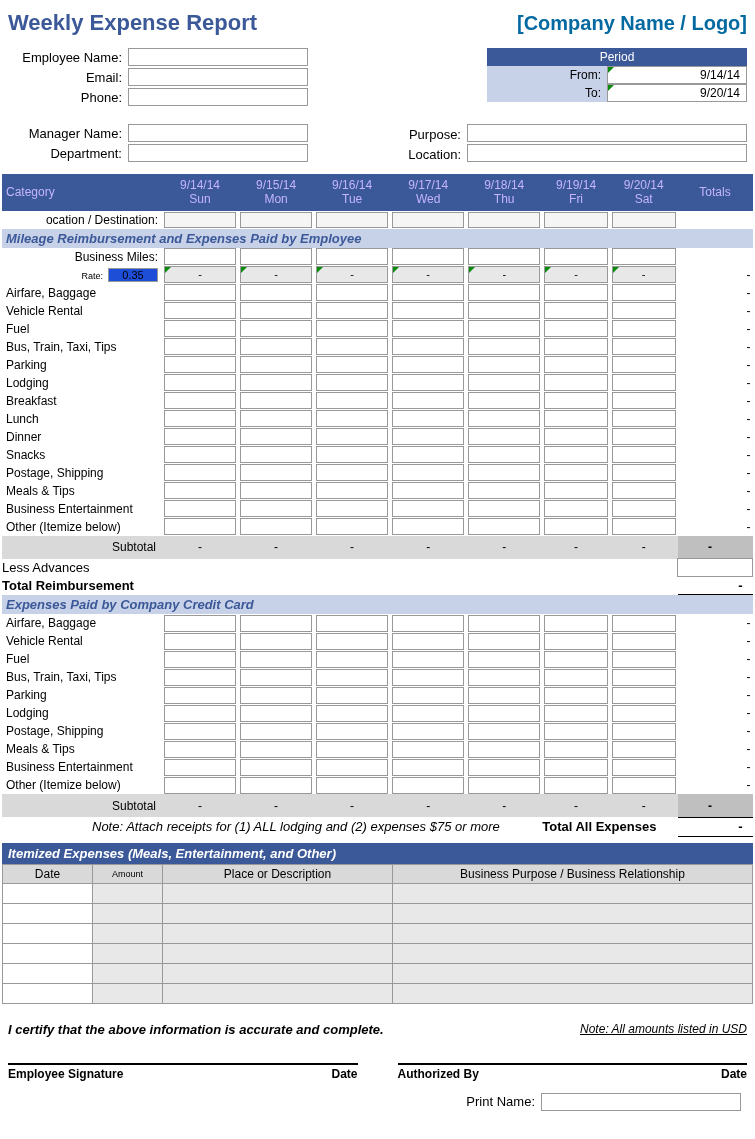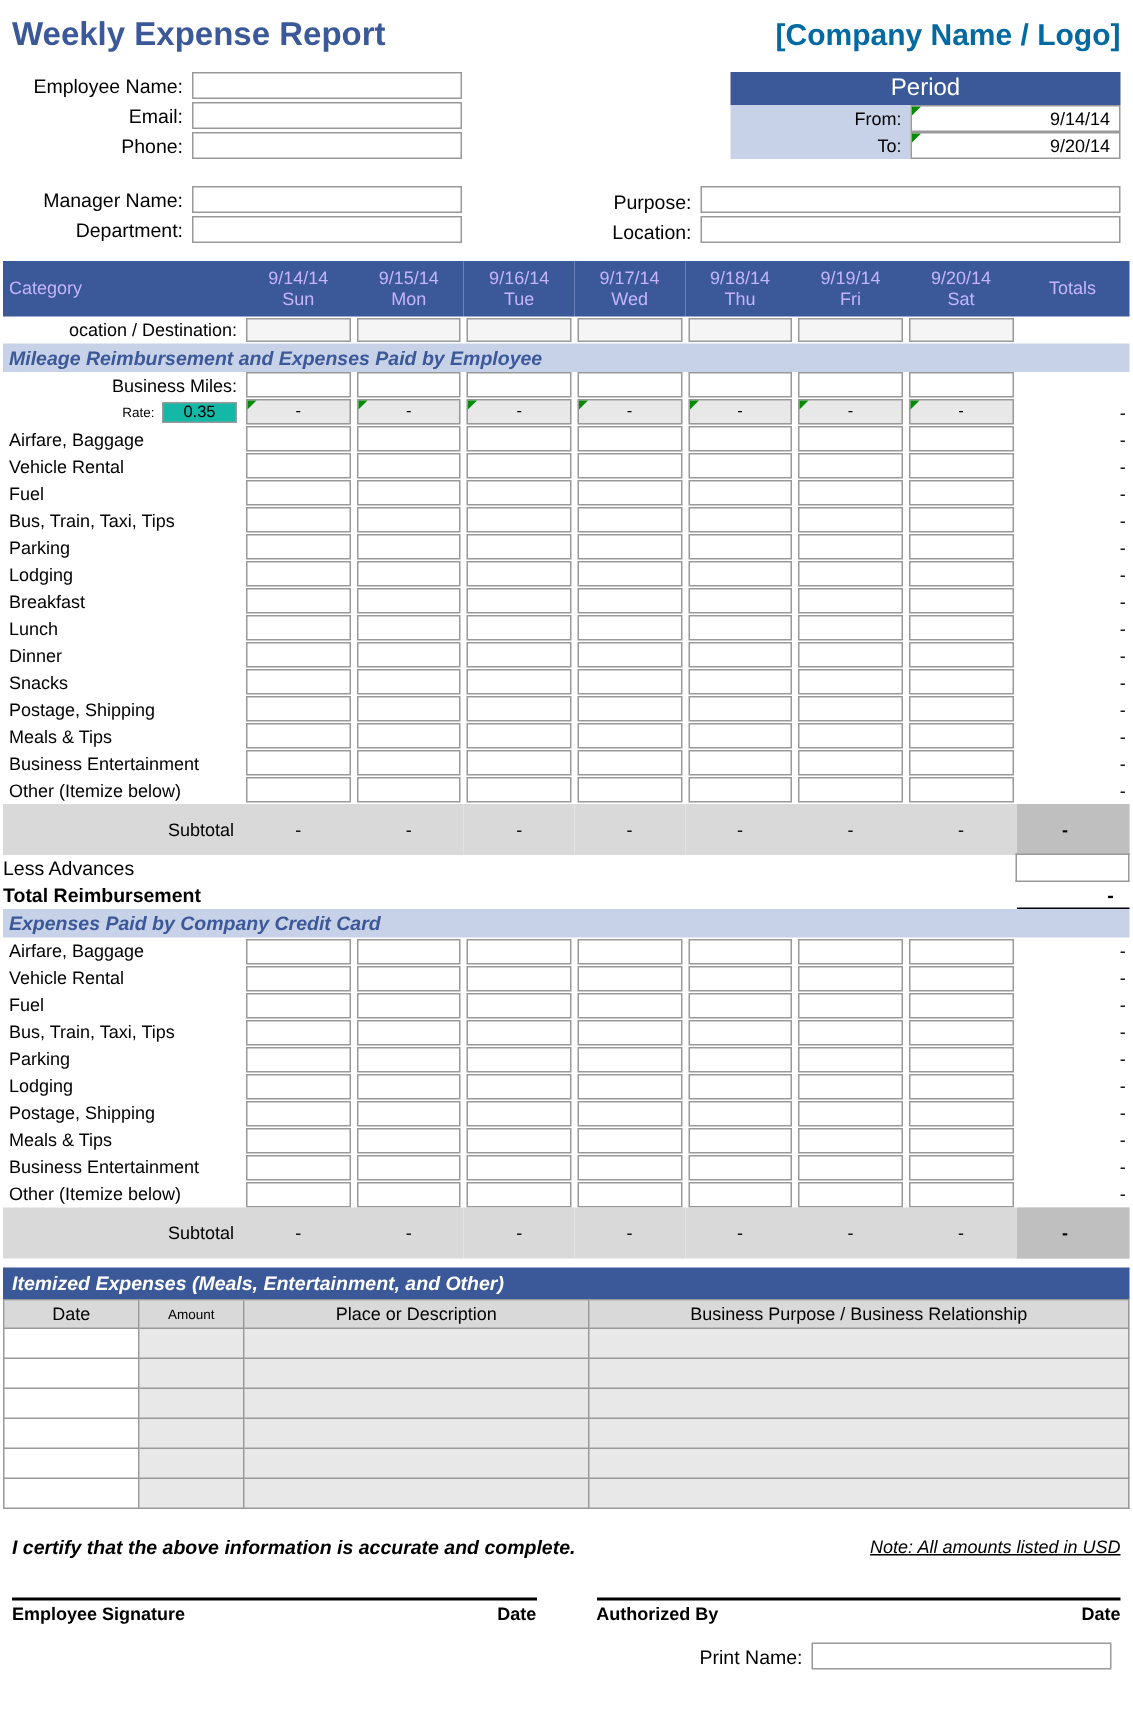--- a/index.html
+++ b/index.html
@@ -7,21 +7,21 @@
   .container { padding: 2px; }
   .header-row { display: flex; justify-content: space-between; align-items: baseline; padding: 8px 6px 12px 6px; }
   .title { color: #3b5898; font-weight: bold; font-size: 22px; }
   .company { color: #0369a1; font-weight: bold; font-size: 20px; }
   .top-info { display: flex; justify-content: space-between; padding: 0 6px 10px 6px; }
   .info-left { width: 300px; }
   .info-right { width: 260px; }
   .info-line { display: flex; align-items: center; margin-bottom: 2px; }
   .info-label { width: 120px; text-align: right; padding-right: 6px; font-size: 13px; }
   .info-input { flex: 1; height: 18px; border: 1px solid #999; background: #fff; }
-  .period-header { background: #3b5898; color: #fff; text-align: center; font-size: 16px; padding: 2px 0; }
+  .period-header { background: #3b5898; color: #fff; text-align: center; font-size: 12px; padding: 2px 0; }
   .period-row { display: flex; align-items: flex-start; }
   .period-label { width: 120px; text-align: right; padding-right: 6px; background: #c7d1e8; font-size: 12px; height: 18px; line-height: 18px; }
   .period-value { flex: 1; text-align: right; padding-right: 6px; border: 1px solid #999; height: 18px; line-height: 16px; font-size: 12px; position: relative; }
   .green-tri { position: absolute; top: 0; left: 0; width: 0; height: 0; border-top: 6px solid #0a8a0a; border-right: 6px solid transparent; }
   .purpose-row { display: flex; align-items: flex-end; margin-bottom: 2px; }
   .purpose-label { width: 70px; text-align: right; padding-right: 6px; font-size: 13px; }
   .purpose-input { flex: 1; height: 18px; border: 1px solid #999; }
   .mgr-section { display: flex; justify-content: space-between; padding: 6px 6px 10px 6px; }
   table { border-collapse: collapse; width: 100%; }
   .cat-header { background: #3b5898; color: #c4b5fd; }
@@ -30,24 +30,24 @@
   .day-cell { font-size: 11px; line-height: 1.2; }
   .loc-row td { font-size: 12px; padding: 1px 2px; }
   .loc-row td:first-child { text-align: right; padding-right: 4px; }
   .loc-cell { border: 1px solid #999; background: #f5f5f5; height: 16px; }
   .section-header { background: #c7d1e8; color: #3b5898; font-weight: bold; font-style: italic; font-size: 13px; padding: 2px 4px; }
   .expense-row td { font-size: 12px; padding: 0 2px; height: 18px; }
   .expense-row td:first-child { text-align: left; padding-left: 4px; white-space: nowrap; }
   .expense-row td.label-right { text-align: right; padding-right: 4px; }
   .cell { border: 1px solid #999; background: #fff; height: 17px; }
   .cell-gray { border: 1px solid #999; background: #e8e8e8; height: 17px; position: relative; text-align: center; font-size: 11px; line-height: 15px; }
-  .rate-cell { border: 1px solid #999; background: #14b8a6; text-align: center; font-size: 11px; width: 60px; }
+  .rate-cell { border: 1px solid #999; background: #1d4ed8; text-align: center; font-size: 11px; width: 60px; }
   .totals-col { text-align: right; padding-right: 10px; font-size: 12px; }
   .subtotal-row { background: #d9d9d9; }
-  .subtotal-row td { font-size: 12px; height: 34px; text-align: center; }
+  .subtotal-row td { font-size: 12px; height: 23px; text-align: center; }
   .subtotal-row td:first-child { text-align: right; padding-right: 6px; }
   .subtotal-total { background: #bfbfbf; font-weight: bold; text-align: right; padding-right: 10px; }
   .summary-row td { font-size: 13px; height: 18px; }
   .summary-label { text-align: left; padding-right: 6px; }
   .bold { font-weight: bold; }
   .note-text { font-style: italic; font-size: 10px; padding: 2px 0 2px 90px; }
   .itemized-header { background: #3b5898; color: #fff; font-weight: bold; font-style: italic; font-size: 13px; padding: 3px 6px; }
   .itemized-cols { background: #d9d9d9; }
   .itemized-cols td { border: 1px solid #999; font-size: 12px; text-align: center; padding: 2px; }
   .itemized-row td { border: 1px solid #999; background: #e8e8e8; height: 20px; }
@@ -863,20 +863,25 @@
       <td>Subtotal</td>
       <td>-</td>
           <td>-</td>
           <td>-</td>
           <td>-</td>
           <td>-</td>
           <td>-</td>
           <td>-</td>
       <td class="subtotal-total">-</td>
     </tr>
+    <tr class="summary-row">
+      <td colspan="6" class="note-text">Note:  Attach receipts for (1) ALL lodging and (2) expenses $75 or more</td>
+      <td colspan="2" class="summary-label bold">Total All Expenses</td>
+      <td class="totals-col bold" style="border-top:1px solid #000;border-bottom:1px solid #000;">-</td>
+    </tr>
   </tbody>
     </table>
 
   <div style="height:6px"></div>
   <div class="itemized-header">Itemized Expenses (Meals, Entertainment, and Other)</div>
   <table>
     <colgroup>
         <col style="width:90px">
         <col style="width:70px">
         <col style="width:230px">

